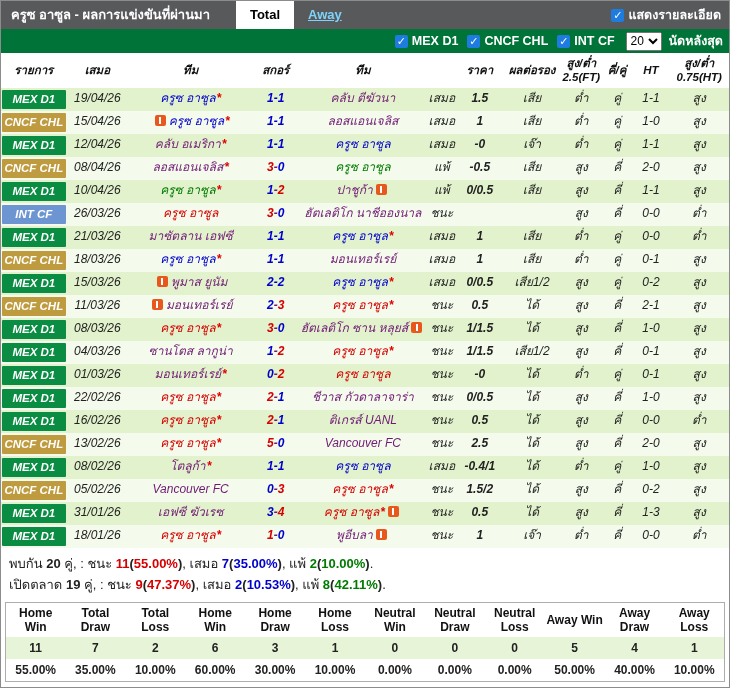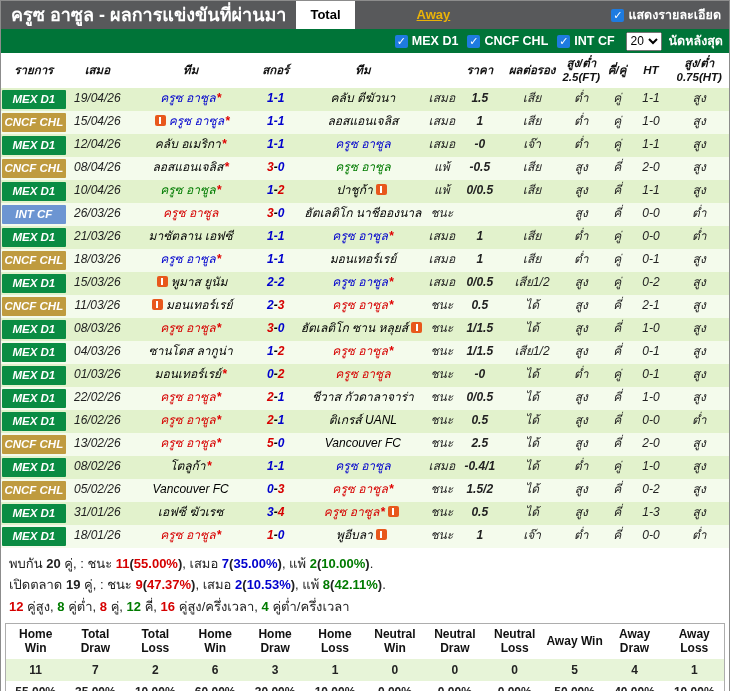--- a/index.html
+++ b/index.html
@@ -1,24 +1,24 @@
 <!DOCTYPE html>
 <html><head>
 <meta charset="utf-8">
 <style>
   html,body{margin:0;padding:0;background:#fff;}
   body{font-family:"Liberation Sans","DejaVu Sans",sans-serif;width:730px;}
   .widget{width:728px;border:1px solid #8c8c8c;background:#fff;}
 
   
   .titlebar{background:#58595b;height:28px;display:flex;align-items:stretch;color:#fff;}
-  .titlebar .title{line-height:28px;padding:0 10px;font-size:18px;font-weight:bold;white-space:nowrap;}
+  .titlebar .title{line-height:28px;padding:0 10px;font-size:13px;font-weight:bold;white-space:nowrap;}
   .tab{line-height:28px;padding:0 14px;font-size:13px;font-weight:bold;cursor:pointer;}
-  .tab.active{background:#fff;color:#000;}
-  .tab.link{color:#eab308;text-decoration:underline;margin-left:48px;}
+  .tab.active{background:#fff;color:#000;margin-left:16px;}
+  .tab.link{color:#7dd3fc;text-decoration:underline;}
   .tb-right{margin-left:auto;display:flex;align-items:center;gap:4px;padding-right:8px;font-size:12.5px;font-weight:bold;}
 
   
   .filterbar{background:#007438;height:24px;display:flex;justify-content:flex-end;align-items:center;gap:5px;padding-right:6px;color:#fff;font-size:12.5px;font-weight:bold;}
   .cb{display:inline-block;width:13px;height:13px;background:#1e7be0;color:#fff;font-size:11px;line-height:13px;text-align:center;border-radius:2px;cursor:pointer;flex:0 0 auto;}
   .lg-label{display:flex;align-items:center;gap:4px;margin-right:4px;cursor:pointer;}
   select.cnt{font-size:12px;height:19px;margin:0 2px;}
 
   
   table.matches{width:100%;border-collapse:collapse;table-layout:fixed;background:#fff;font-style:italic;}
@@ -34,21 +34,21 @@
   tr.even td{background:#f4fbec;}
   td.c-league{padding:1px 2px;}
   .badge{display:flex;align-items:center;justify-content:center;height:100%;min-height:19px;color:#fff;font-weight:bold;font-size:11.5px;border-radius:1px;}
   .c-result{overflow-wrap:anywhere;font-size:12px;margin-top:30px;}
   .c-score,.c-price{font-weight:bold;}
   .c-date{color:#333;}
   .tname{white-space:normal;text-align:right;}
   .star{color:#e00000;font-weight:bold;margin-left:1px;}
   .alert-icon{display:inline-block;width:11px;height:11px;background:#e8581c;border-radius:2px;margin:0 3px;vertical-align:-1px;position:relative;}
   .alert-icon::after{content:"";position:absolute;left:4.5px;top:2px;width:2px;height:7px;background:#fff;}
-  .t-blue{color:#0000cd}.t-red{color:#d60000}.t-green{color:#007b00}.t-black{color:#000000}
+  .t-blue{color:#0000cd}.t-red{color:#d60000}.t-green{color:#007b00}.t-black{color:#701a75}
 
   
   .summary{padding:5px 8px 3px;font-size:13px;line-height:1.65;color:#222;}
   .s-red{color:#d60000;font-weight:bold}.s-blue{color:#0000cd;font-weight:bold}
   .s-green{color:#007b00;font-weight:bold}.s-b{font-weight:bold}
 
   
   table.stats{margin:3px 4px 5px;width:calc(100% - 8px);border-collapse:collapse;border:1px solid #adadad;table-layout:fixed;}
   table.stats th{font-size:12px;font-weight:bold;color:#111;padding:3px 1px;word-break:break-word;line-height:1.2;background:#fff;text-align:center;}
   table.stats td{font-size:12px;text-align:center;padding:4px 1px;color:#222;}
@@ -440,21 +440,20 @@
       <td class="c-oe t-green">คี่</td>
       <td class="c-ht">0-0</td>
       <td class="c-ou t-green">ต่ำ</td>
     </tr>
       </tbody>
   </table>
 
   <div class="summary" id="summary">
       <div><span>พบกัน </span><span class=" s-b">20</span><span> คู่, : ชนะ </span><span class="s-red">11</span><span class=" s-b">(</span><span class="s-red">55.00%</span><span class=" s-b">)</span><span>, เสมอ </span><span class="s-blue">7</span><span class=" s-b">(</span><span class="s-blue">35.00%</span><span class=" s-b">)</span><span>, แพ้ </span><span class="s-green">2</span><span class=" s-b">(</span><span class="s-green">10.00%</span><span class=" s-b">)</span><span>.</span></div>
       <div><span>เปิดตลาด </span><span class=" s-b">19</span><span> คู่, : ชนะ </span><span class="s-red">9</span><span class=" s-b">(</span><span class="s-red">47.37%</span><span class=" s-b">)</span><span>, เสมอ </span><span class="s-blue">2</span><span class=" s-b">(</span><span class="s-blue">10.53%</span><span class=" s-b">)</span><span>, แพ้ </span><span class="s-green">8</span><span class=" s-b">(</span><span class="s-green">42.11%</span><span class=" s-b">)</span><span>.</span></div>
-      <div><span class="s-red">12</span><span> คู่สูง, </span><span class="s-green">8</span><span> คู่ต่ำ, </span><span class="s-red">8</span><span> คู่, </span><span class="s-green">12</span><span> คี่, </span><span class="s-red">16</span><span> คู่สูง/ครึ่งเวลา, </span><span class="s-green">4</span><span> คู่ต่ำ/ครึ่งเวลา</span></div>
     </div>
 
   <table class="stats">
     <thead>
         <tr id="stats-head">
           <th>Home Win</th>
           <th>Total Draw</th>
           <th>Total Loss</th>
           <th>Home Win</th>
           <th>Home Draw</th>

